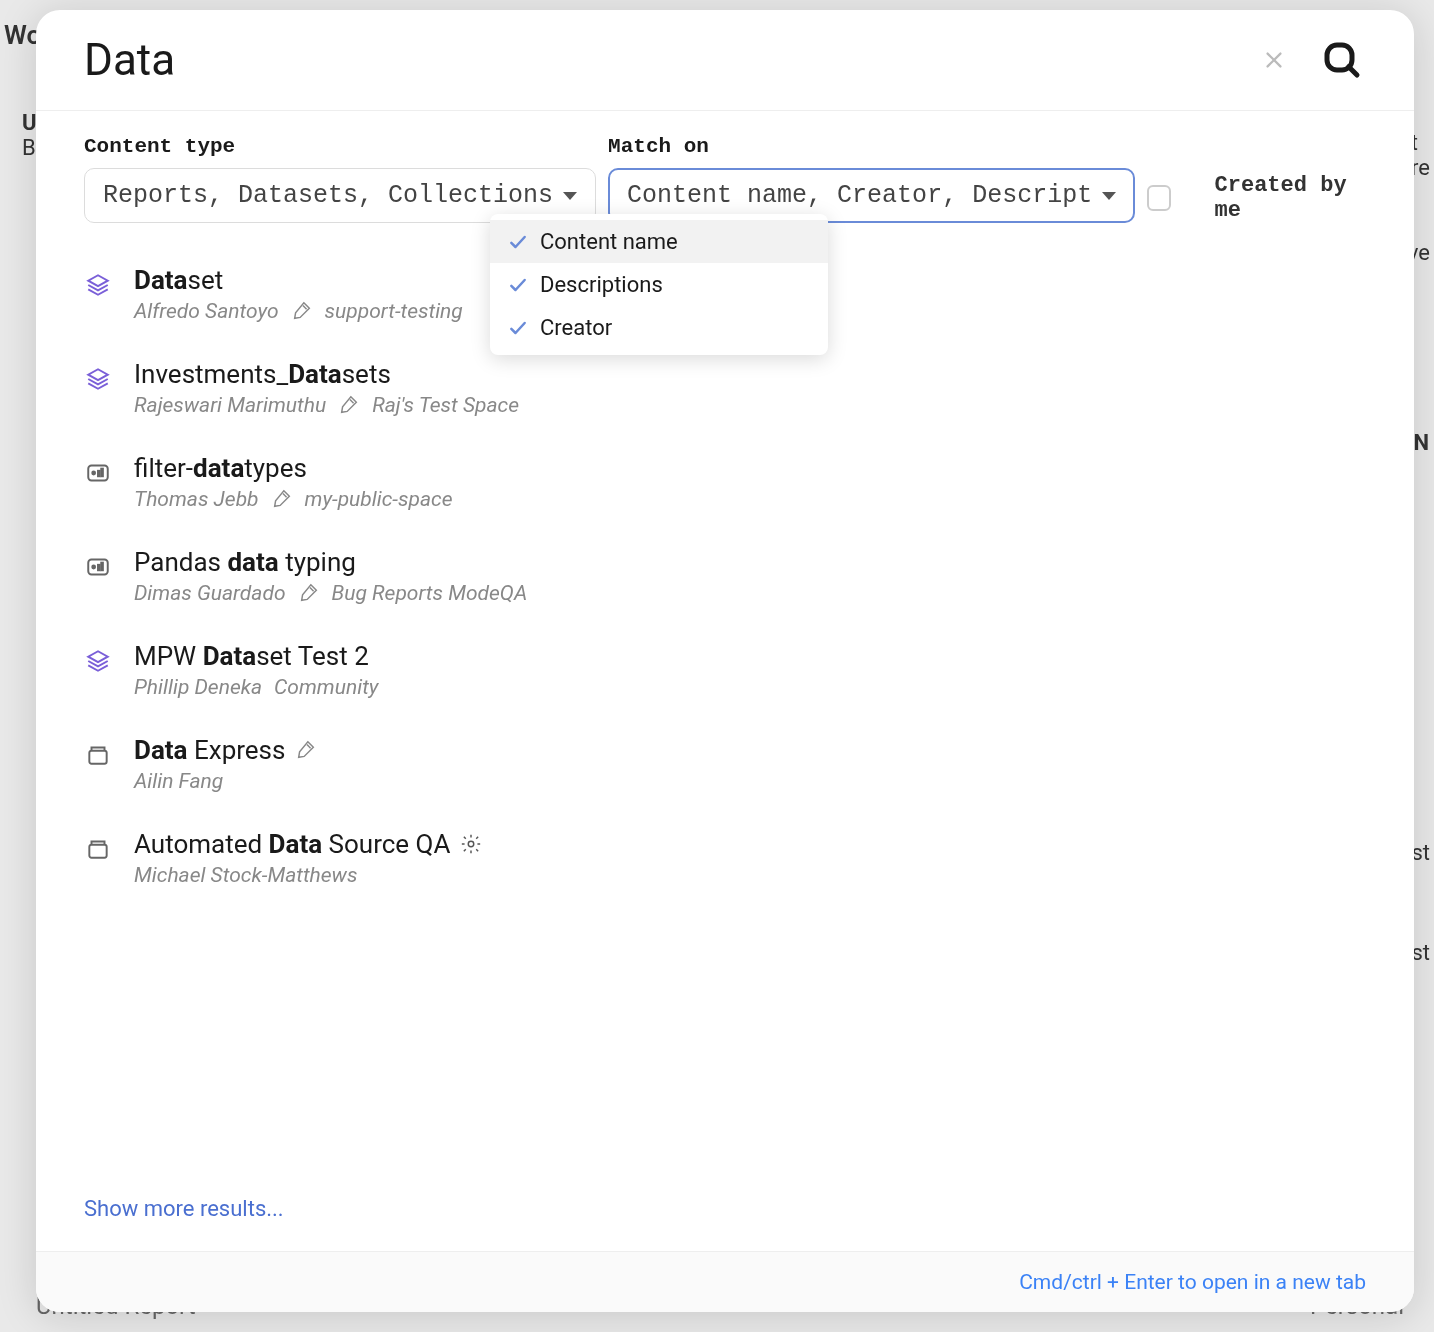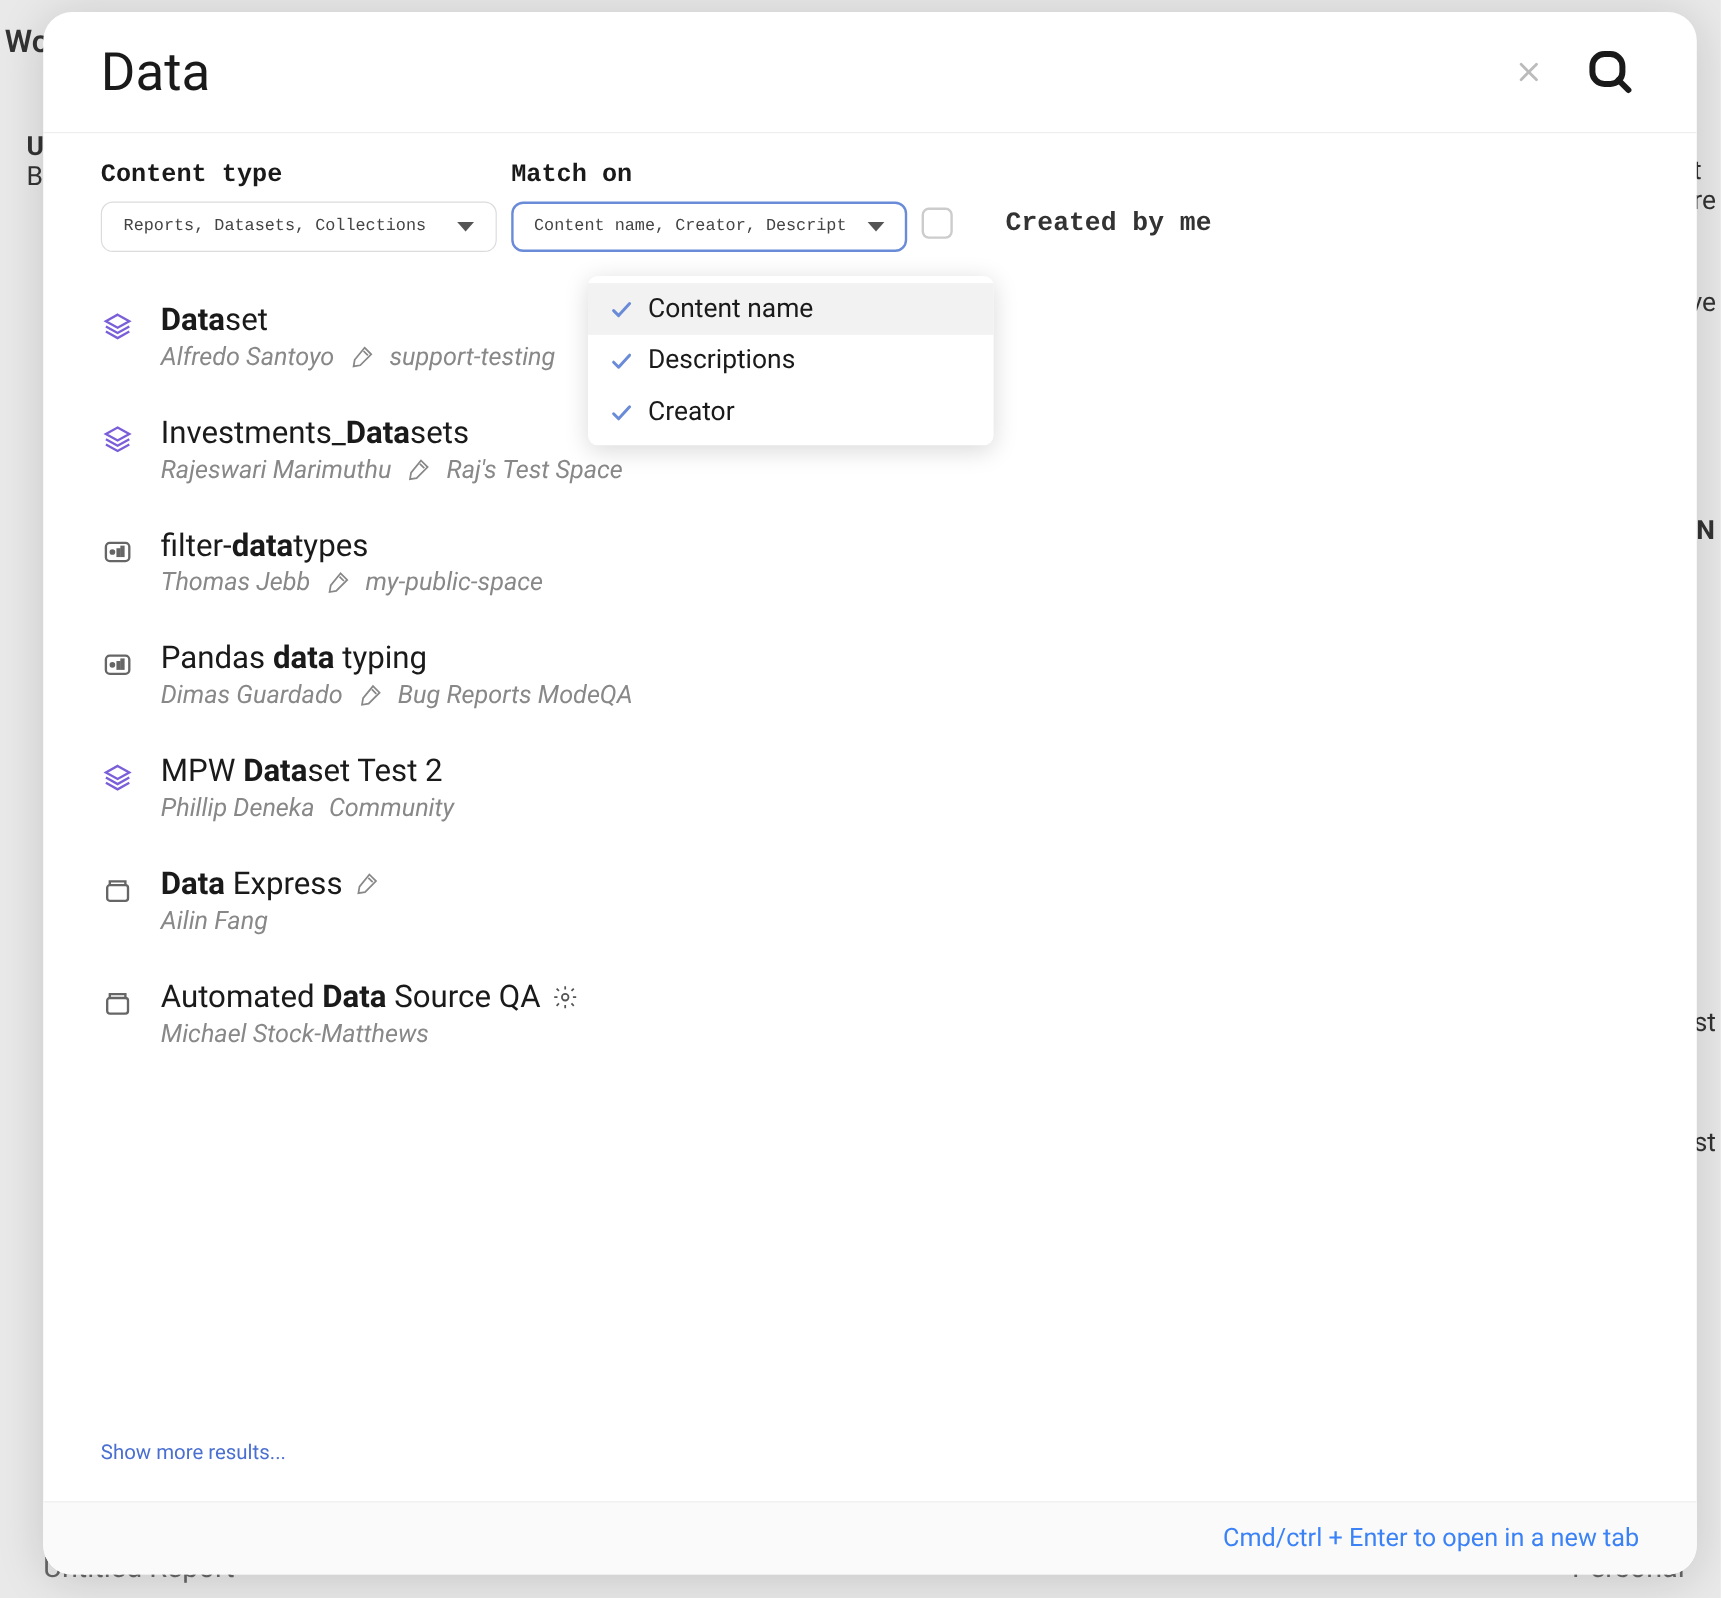--- a/index.html
+++ b/index.html
@@ -73,21 +73,21 @@
       font-weight: 600;
       color: #1a1a1a;
     }
     .dropdown {
       display: flex;
       align-items: center;
       justify-content: space-between;
       border: 1px solid #dcdcdc;
       border-radius: 10px;
       padding: 12px 18px;
-      font-size: 14px;
+      font-size: 25px;
       color: #444;
       cursor: pointer;
       min-width: 330px;
       background: #fff;
     }
     .dropdown.active {
       border: 2px solid #6a8bd8;
       padding: 11px 17px;
     }
     .dropdown-text { white-space: nowrap; overflow: hidden; text-overflow: ellipsis; margin-right: 10px; }
@@ -112,21 +112,21 @@
       background: #fff;
     }
     .checkbox-label {
       font-size: 22px;
       font-weight: 600;
       color: #333;
       margin-left: 32px;
     }
     .dropdown-menu {
       position: absolute;
-      top: 220px;
+      top: 204px;
       left: 454px;
       width: 338px;
       background: #fff;
       border-radius: 8px;
       box-shadow: 0 4px 20px rgba(0,0,0,0.15);
       padding: 6px 0;
       z-index: 10;
     }
     .dropdown-item {
       display: flex;
@@ -184,21 +184,21 @@
     .meta-icon {
       width: 22px; height: 22px;
       color: #888;
       display: inline-flex; align-items: center; justify-content: center;
     }
     .show-more {
       padding: 20px 48px 30px 48px;
     }
     .show-more a {
       color: #4a6fd0;
-      font-size: 17px;
+      font-size: 22px;
       text-decoration: none;
       cursor: pointer;
     }
     .footer {
       border-top: 1px solid #eee;
       background: #fafafa;
       padding: 18px 48px;
       text-align: right;
       font-size: 21px;
       color: #3b82f6;

